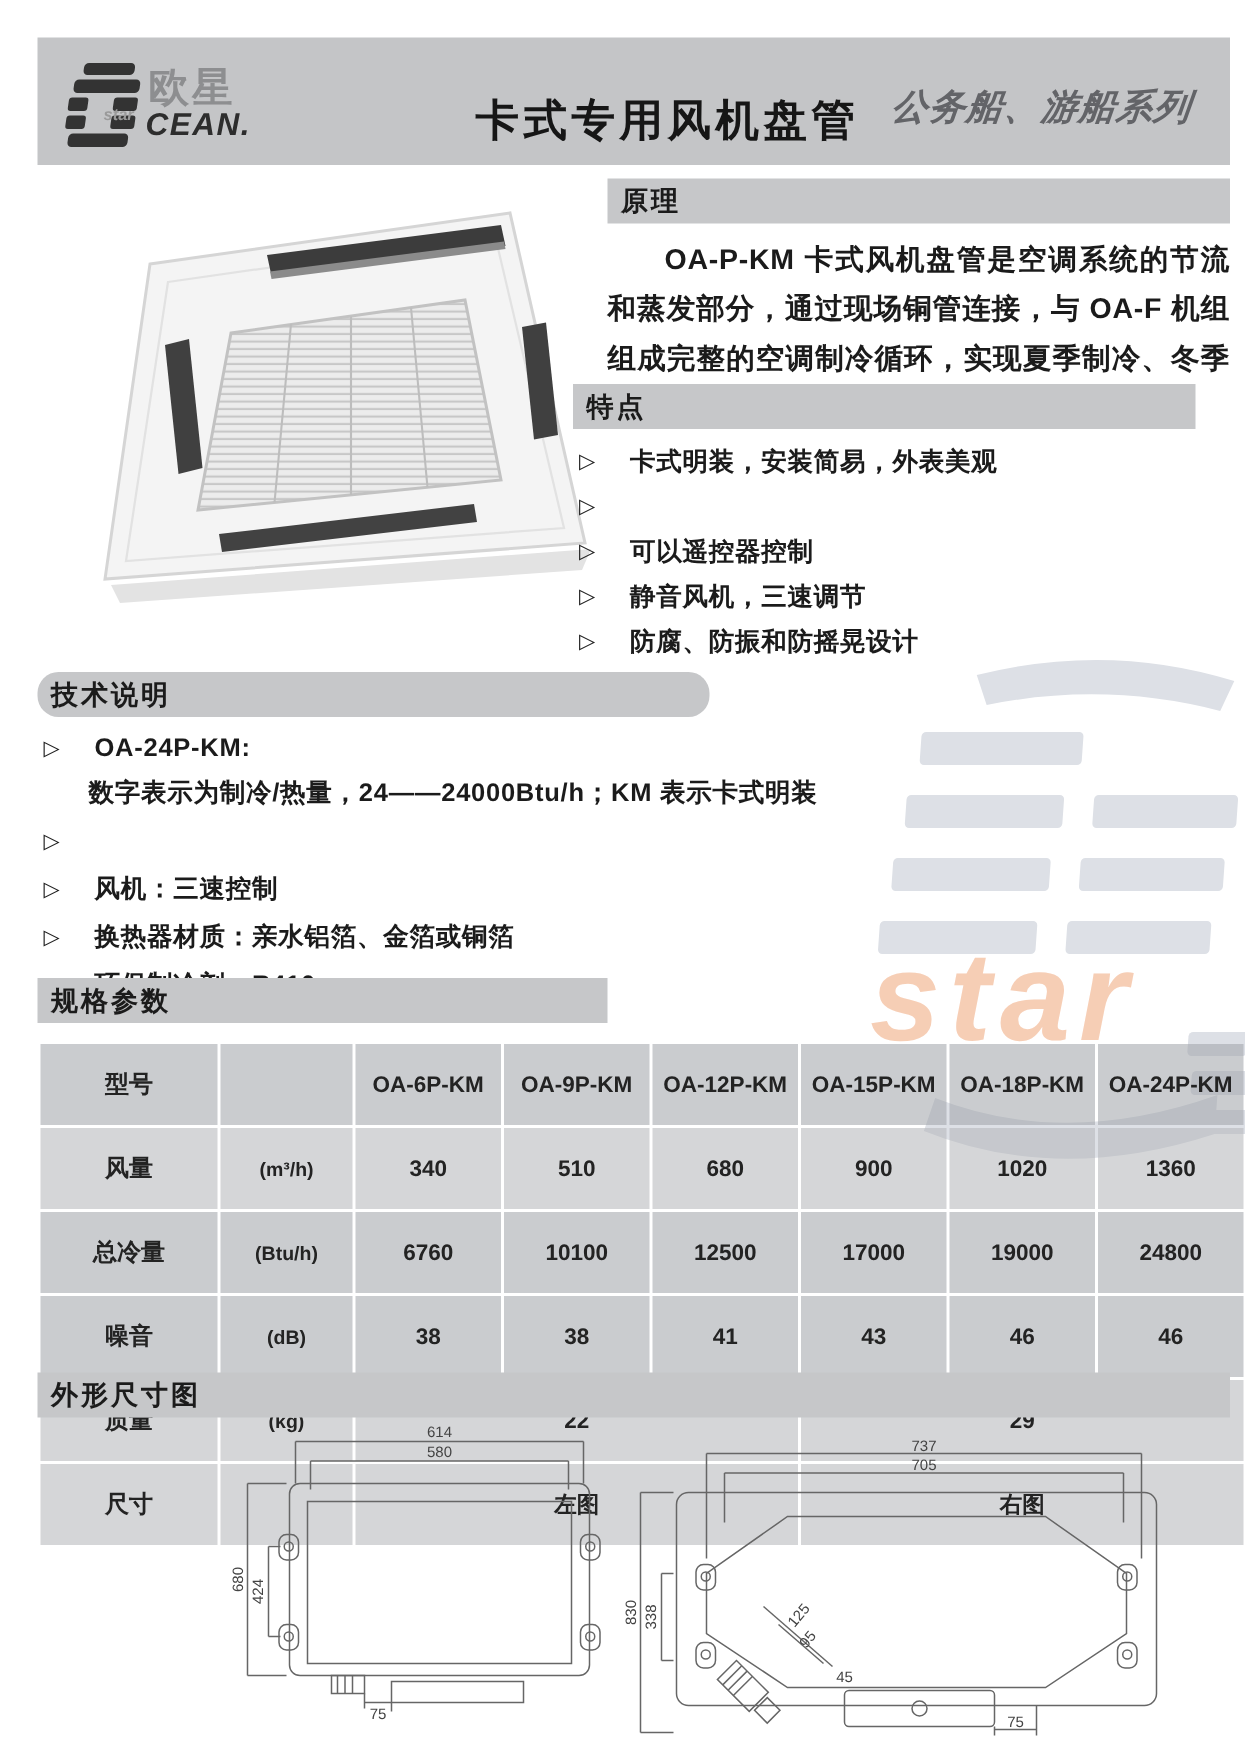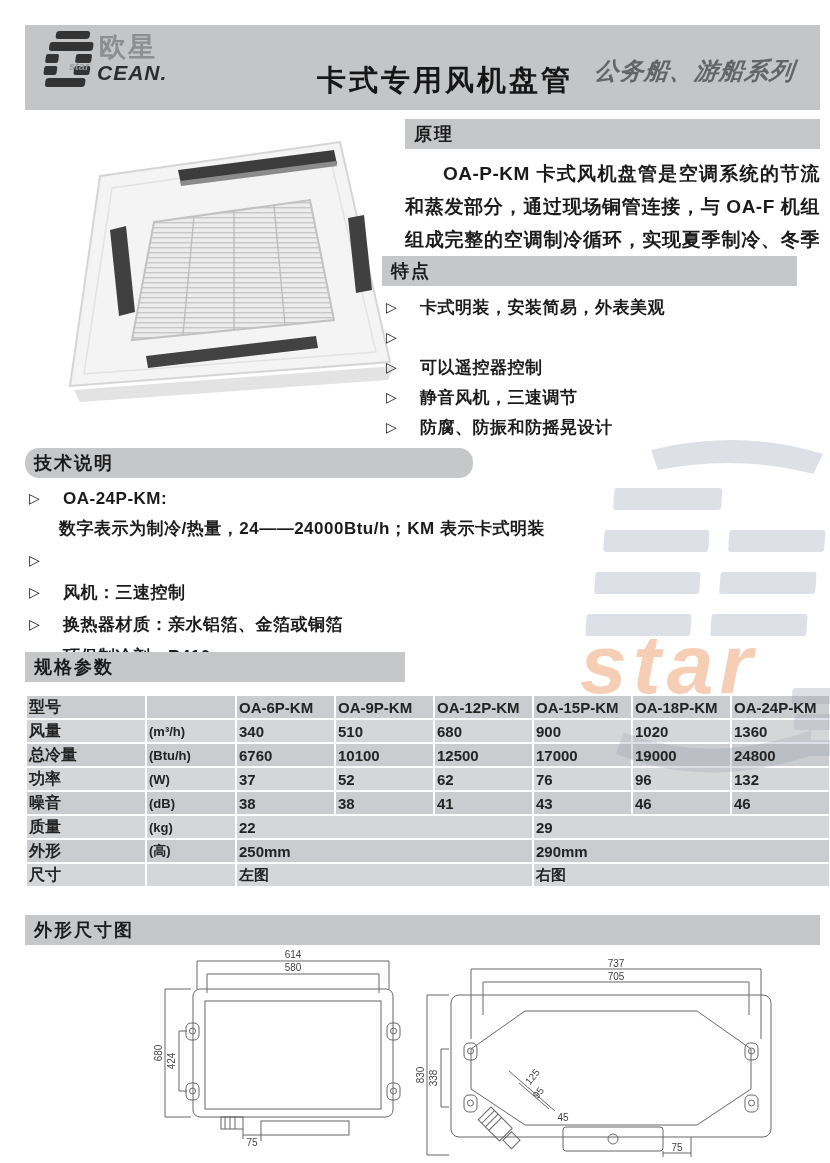--- a/index.html
+++ b/index.html
@@ -6,21 +6,21 @@
   body{
     width:830px;height:1163px;position:relative;background:#ffffff;
     font-family:"Liberation Sans","DejaVu Sans",sans-serif;color:#1b1b1b;
     overflow:hidden;
   }
   
   .header-bar{
     position:absolute;left:25px;top:25px;width:795px;height:85px;
     background:#c4c5c7;
   }
-  .logo{position:absolute;left:16px;top:2px;width:190px;height:68px;}
+  .logo{position:absolute;left:16px;top:13px;width:190px;height:68px;}
   .logo-cn{position:absolute;left:58px;top:2px;font-size:27px;font-weight:bold;color:#8d8e90;letter-spacing:2px;}
   .logo-star{position:absolute;left:28px;top:33px;font-size:11px;font-style:italic;color:#9a9a9a;font-weight:bold;}
   .logo-ocean{position:absolute;left:56px;top:34px;font-size:21px;font-weight:bold;color:#2d2d2d;letter-spacing:1px;font-style:italic;}
   .titles{position:absolute;left:255px;top:6px;width:330px;text-align:center;}
   .title-cn{font-size:29px;font-weight:bold;letter-spacing:3px;color:#161616;margin-top:30px;}
   .title-en{font-size:26px;font-weight:bold;font-family:"Liberation Serif","DejaVu Serif",serif;color:#161616;margin-top:3px;}
   .series-tag{
     position:absolute;right:8px;top:30px;width:235px;text-align:center;
     font-size:24px;font-weight:bold;font-style:italic;color:#636468;
     font-family:"Liberation Serif","DejaVu Serif",serif;letter-spacing:1px;
@@ -51,21 +51,21 @@
   .tech .bullet-row{margin-bottom:9px;}
   .tech .bullet-text{font-size:17px;}
   .tech-subline{margin:-2px 0 9px 34px;font-size:17px;font-weight:bold;letter-spacing:0.5px;}
   
   .specs{position:absolute;left:25px;top:652px;width:795px;z-index:2;}
   .specs .bar{width:380px;}
   table.spec{
     margin-top:12px;border-collapse:separate;border-spacing:2px;width:795px;
     font-size:15px;font-weight:bold;color:#232323;table-layout:fixed;
   }
-  table.spec td{padding:0 2px;text-align:left;height:22px;}
+  table.spec td{padding:16px 2px;text-align:center;height:22px;}
   td.cell-a{background:rgba(178,180,184,0.55);margin-top:33px;}
   td.cell-b{background:rgba(158,162,167,0.55);}
   td.lbl{text-align:left;padding-left:10px;font-size:16px;}
   td.unit{text-align:left;padding-left:8px;font-size:13px;}
   
   .dims{position:absolute;left:25px;top:915px;width:795px;z-index:2;}
   .dims .bar{width:795px;}
   .fig-wrap{position:relative;width:795px;height:212px;}
   .fig-left{position:absolute;left:128px;top:4px;}
   .fig-right{position:absolute;left:388px;top:14px;}
@@ -240,50 +240,34 @@
       <td class="cell-b lbl">总冷量</td>
       <td class="cell-b unit">(Btu/h)</td>
       <td class="cell-b">6760</td>
       <td class="cell-b">10100</td>
       <td class="cell-b">12500</td>
       <td class="cell-b">17000</td>
       <td class="cell-b">19000</td>
       <td class="cell-b">24800</td>
     </tr>
     <tr>
-      <td class="cell-a lbl">功率</td>
-      <td class="cell-a unit">(W)</td>
-      <td class="cell-a">37</td>
-      <td class="cell-a">52</td>
-      <td class="cell-a">62</td>
-      <td class="cell-a">76</td>
-      <td class="cell-a">96</td>
-      <td class="cell-a">132</td>
-    </tr>
-    <tr>
       <td class="cell-b lbl">噪音</td>
       <td class="cell-b unit">(dB)</td>
       <td class="cell-b">38</td>
       <td class="cell-b">38</td>
       <td class="cell-b">41</td>
       <td class="cell-b">43</td>
       <td class="cell-b">46</td>
       <td class="cell-b">46</td>
     </tr>
     <tr>
       <td class="cell-a lbl">质量</td>
       <td class="cell-a unit">(kg)</td>
       <td class="cell-a" colspan="3">22</td>
       <td class="cell-a" colspan="3">29</td>
-    </tr>
-    <tr>
-      <td class="cell-b lbl">外形</td>
-      <td class="cell-b unit">(高)</td>
-      <td class="cell-b" colspan="3">250mm</td>
-      <td class="cell-b" colspan="3">290mm</td>
     </tr>
     <tr>
       <td class="cell-a lbl">尺寸</td>
       <td class="cell-a unit"></td>
       <td class="cell-a" colspan="3">左图</td>
       <td class="cell-a" colspan="3">右图</td>
     </tr>
   </tbody>
     </table>
 </div>

